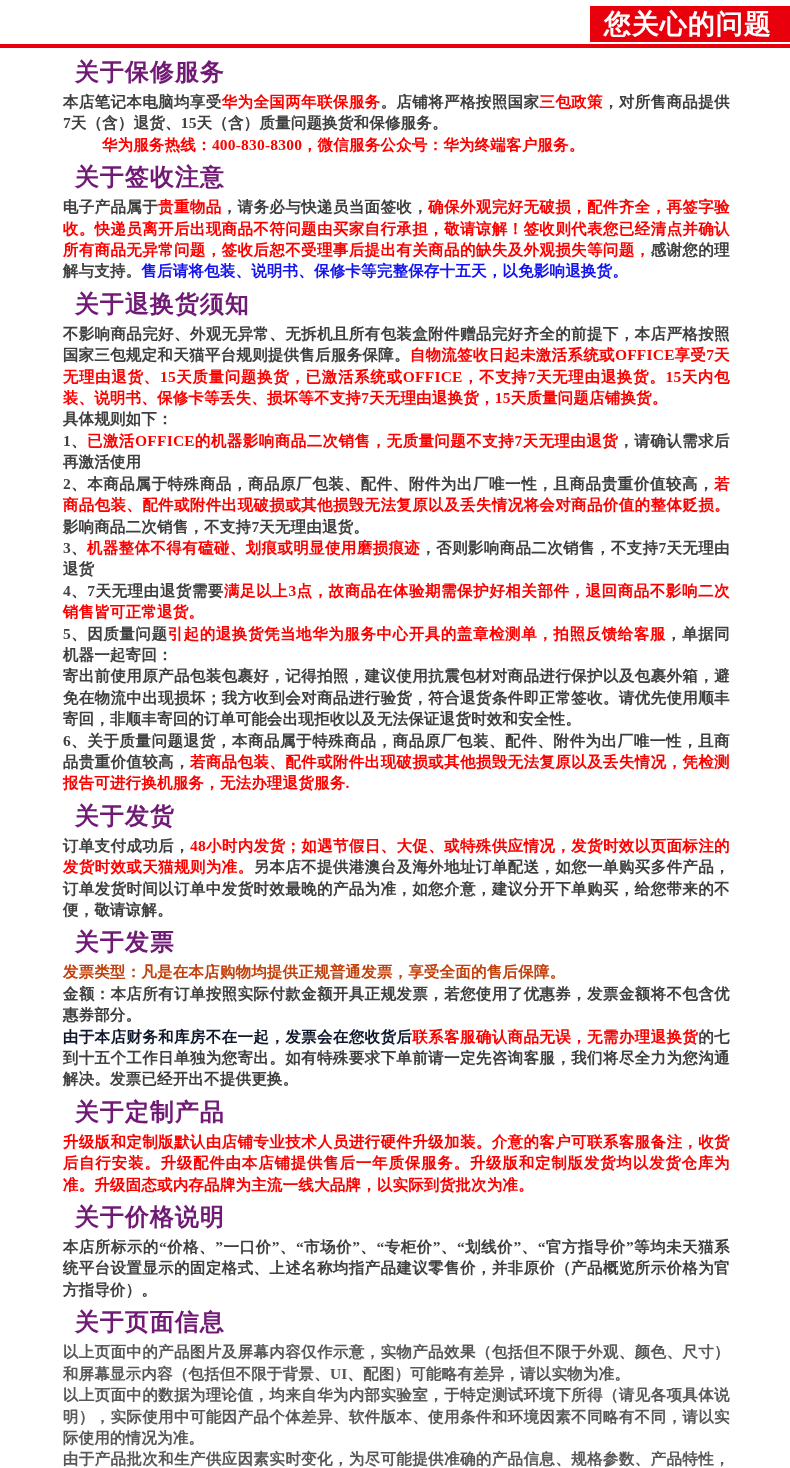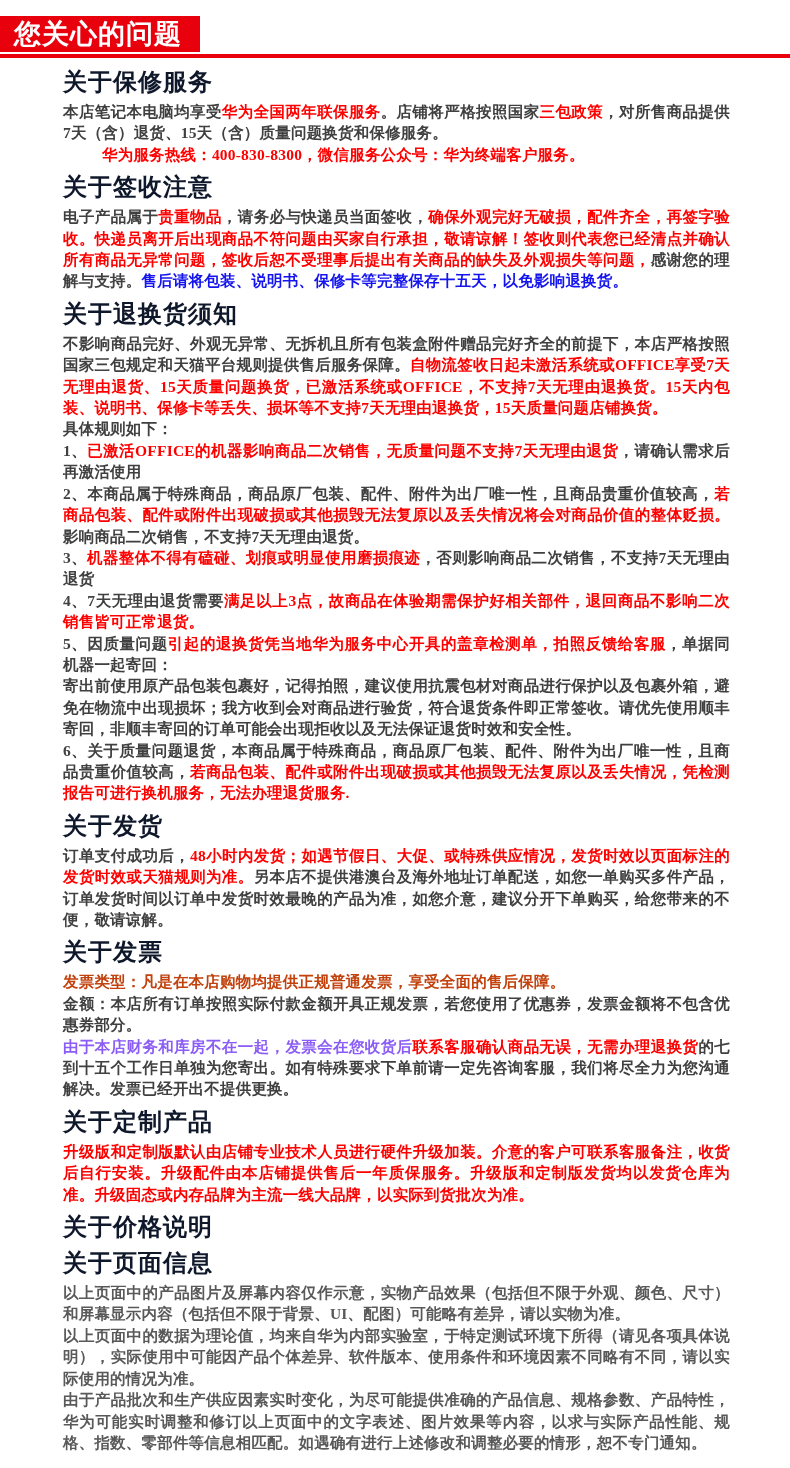--- a/index.html
+++ b/index.html
@@ -1,45 +1,45 @@
 <!DOCTYPE html>
 <html><head>
 <meta charset="utf-8">
 <style>
   html, body { margin: 0; padding: 0; background: #ffffff; }
   body {
     width: 790px;
     font-family: "Liberation Sans", "DejaVu Sans", sans-serif;
     -webkit-font-smoothing: antialiased;
   }
-  .banner { padding-top: 16px; }
+  .banner { padding-top: 6px; text-align: right; }
   .banner-title-box {
     display: inline-block;
     background: #e8000d;
     color: #ffffff;
     font-size: 27px;
     font-weight: bold;
     line-height: 36px;
     padding: 0 18px 0 14px;
     letter-spacing: 1px;
   }
   .banner-underline {
     height: 4px;
     background: #e8000d;
     margin-top: 2px;
   }
   .content {
     padding: 2px 60px 10px 63px;
   }
   .section-heading {
-    color: #0f172a;
+    color: #701a75;
     font-size: 24px;
     font-weight: bold;
     line-height: 28px;
-    margin: 8px 0 5px 0;
+    margin: 8px 0 5px 12px;
     letter-spacing: 1px;
   }
   .para {
     margin: 0;
     font-size: 15.5px;
     font-weight: bold;
     line-height: 21.4px;
     color: #404040;
     text-align: justify;
     letter-spacing: 0.2px;
@@ -80,28 +80,29 @@
       <p class="para"><span class="seg" style="color: rgb(64, 64, 64);">6、关于质量问题退货，本商品属于特殊商品，商品原厂包装、配件、附件为出厂唯一性，且商品贵重价值较高，</span><span class="seg" style="color: rgb(255, 0, 0);">若商品包装、配件或附件出现破损或其他损毁无法复原以及丢失情况，凭检测报告可进行换机服务，无法办理退货服务.</span></p>
     </div>
     <div>
       <div class="section-heading">关于发货</div>
       <p class="para"><span class="seg" style="color: rgb(64, 64, 64);">订单支付成功后，</span><span class="seg" style="color: rgb(255, 0, 0);">48小时内发货；如遇节假日、大促、或特殊供应情况，发货时效以页面标注的发货时效或天猫规则为准。</span><span class="seg" style="color: rgb(64, 64, 64);">另本店不提供港澳台及海外地址订单配送，如您一单购买多件产品，订单发货时间以订单中发货时效最晚的产品为准，如您介意，建议分开下单购买，给您带来的不便，敬请谅解。</span></p>
     </div>
     <div>
       <div class="section-heading">关于发票</div>
       <p class="para"><span class="seg" style="color: #c2410c;">发票类型：凡是在本店购物均提供正规普通发票，享受全面的售后保障。</span></p>
       <p class="para"><span class="seg" style="color: rgb(64, 64, 64);">金额：本店所有订单按照实际付款金额开具正规发票，若您使用了优惠券，发票金额将不包含优惠券部分。</span></p>
-      <p class="para"><span class="seg" style="color: #8b5cf6;">由于本店财务和库房不在一起，发票会在您收货后</span><span class="seg" style="color: rgb(255, 0, 0);">联系客服确认商品无误，无需办理退换货</span><span class="seg" style="color: rgb(64, 64, 64);">的七到十五个工作日单独为您寄出。如有特殊要求下单前请一定先咨询客服，我们将尽全力为您沟通解决。发票已经开出不提供更换。</span></p>
+      <p class="para"><span class="seg" style="color: #0f172a;">由于本店财务和库房不在一起，发票会在您收货后</span><span class="seg" style="color: rgb(255, 0, 0);">联系客服确认商品无误，无需办理退换货</span><span class="seg" style="color: rgb(64, 64, 64);">的七到十五个工作日单独为您寄出。如有特殊要求下单前请一定先咨询客服，我们将尽全力为您沟通解决。发票已经开出不提供更换。</span></p>
     </div>
     <div>
       <div class="section-heading">关于定制产品</div>
       <p class="para"><span class="seg" style="color: rgb(255, 0, 0);">升级版和定制版默认由店铺专业技术人员进行硬件升级加装。介意的客户可联系客服备注，收货后自行安装。升级配件由本店铺提供售后一年质保服务。升级版和定制版发货均以发货仓库为准。升级固态或内存品牌为主流一线大品牌，以实际到货批次为准。</span></p>
     </div>
     <div>
       <div class="section-heading">关于价格说明</div>
+      <p class="para"><span class="seg" style="color: rgb(64, 64, 64);">本店所标示的“价格、”一口价”、“市场价”、“专柜价”、“划线价”、“官方指导价”等均未天猫系统平台设置显示的固定格式、上述名称均指产品建议零售价，并非原价（产品概览所示价格为官方指导价）。</span></p>
     </div>
     <div>
       <div class="section-heading">关于页面信息</div>
       <p class="para"><span class="seg" style="color: rgb(89, 89, 89);">以上页面中的产品图片及屏幕内容仅作示意，实物产品效果（包括但不限于外观、颜色、尺寸）和屏幕显示内容（包括但不限于背景、UI、配图）可能略有差异，请以实物为准。</span></p>
       <p class="para"><span class="seg" style="color: rgb(89, 89, 89);">以上页面中的数据为理论值，均来自华为内部实验室，于特定测试环境下所得（请见各项具体说明），实际使用中可能因产品个体差异、软件版本、使用条件和环境因素不同略有不同，请以实际使用的情况为准。</span></p>
       <p class="para"><span class="seg" style="color: rgb(89, 89, 89);">由于产品批次和生产供应因素实时变化，为尽可能提供准确的产品信息、规格参数、产品特性，华为可能实时调整和修订以上页面中的文字表述、图片效果等内容，以求与实际产品性能、规格、指数、零部件等信息相匹配。如遇确有进行上述修改和调整必要的情形，恕不专门通知。</span></p>
     </div>
   </div>
 
 </body></html>

